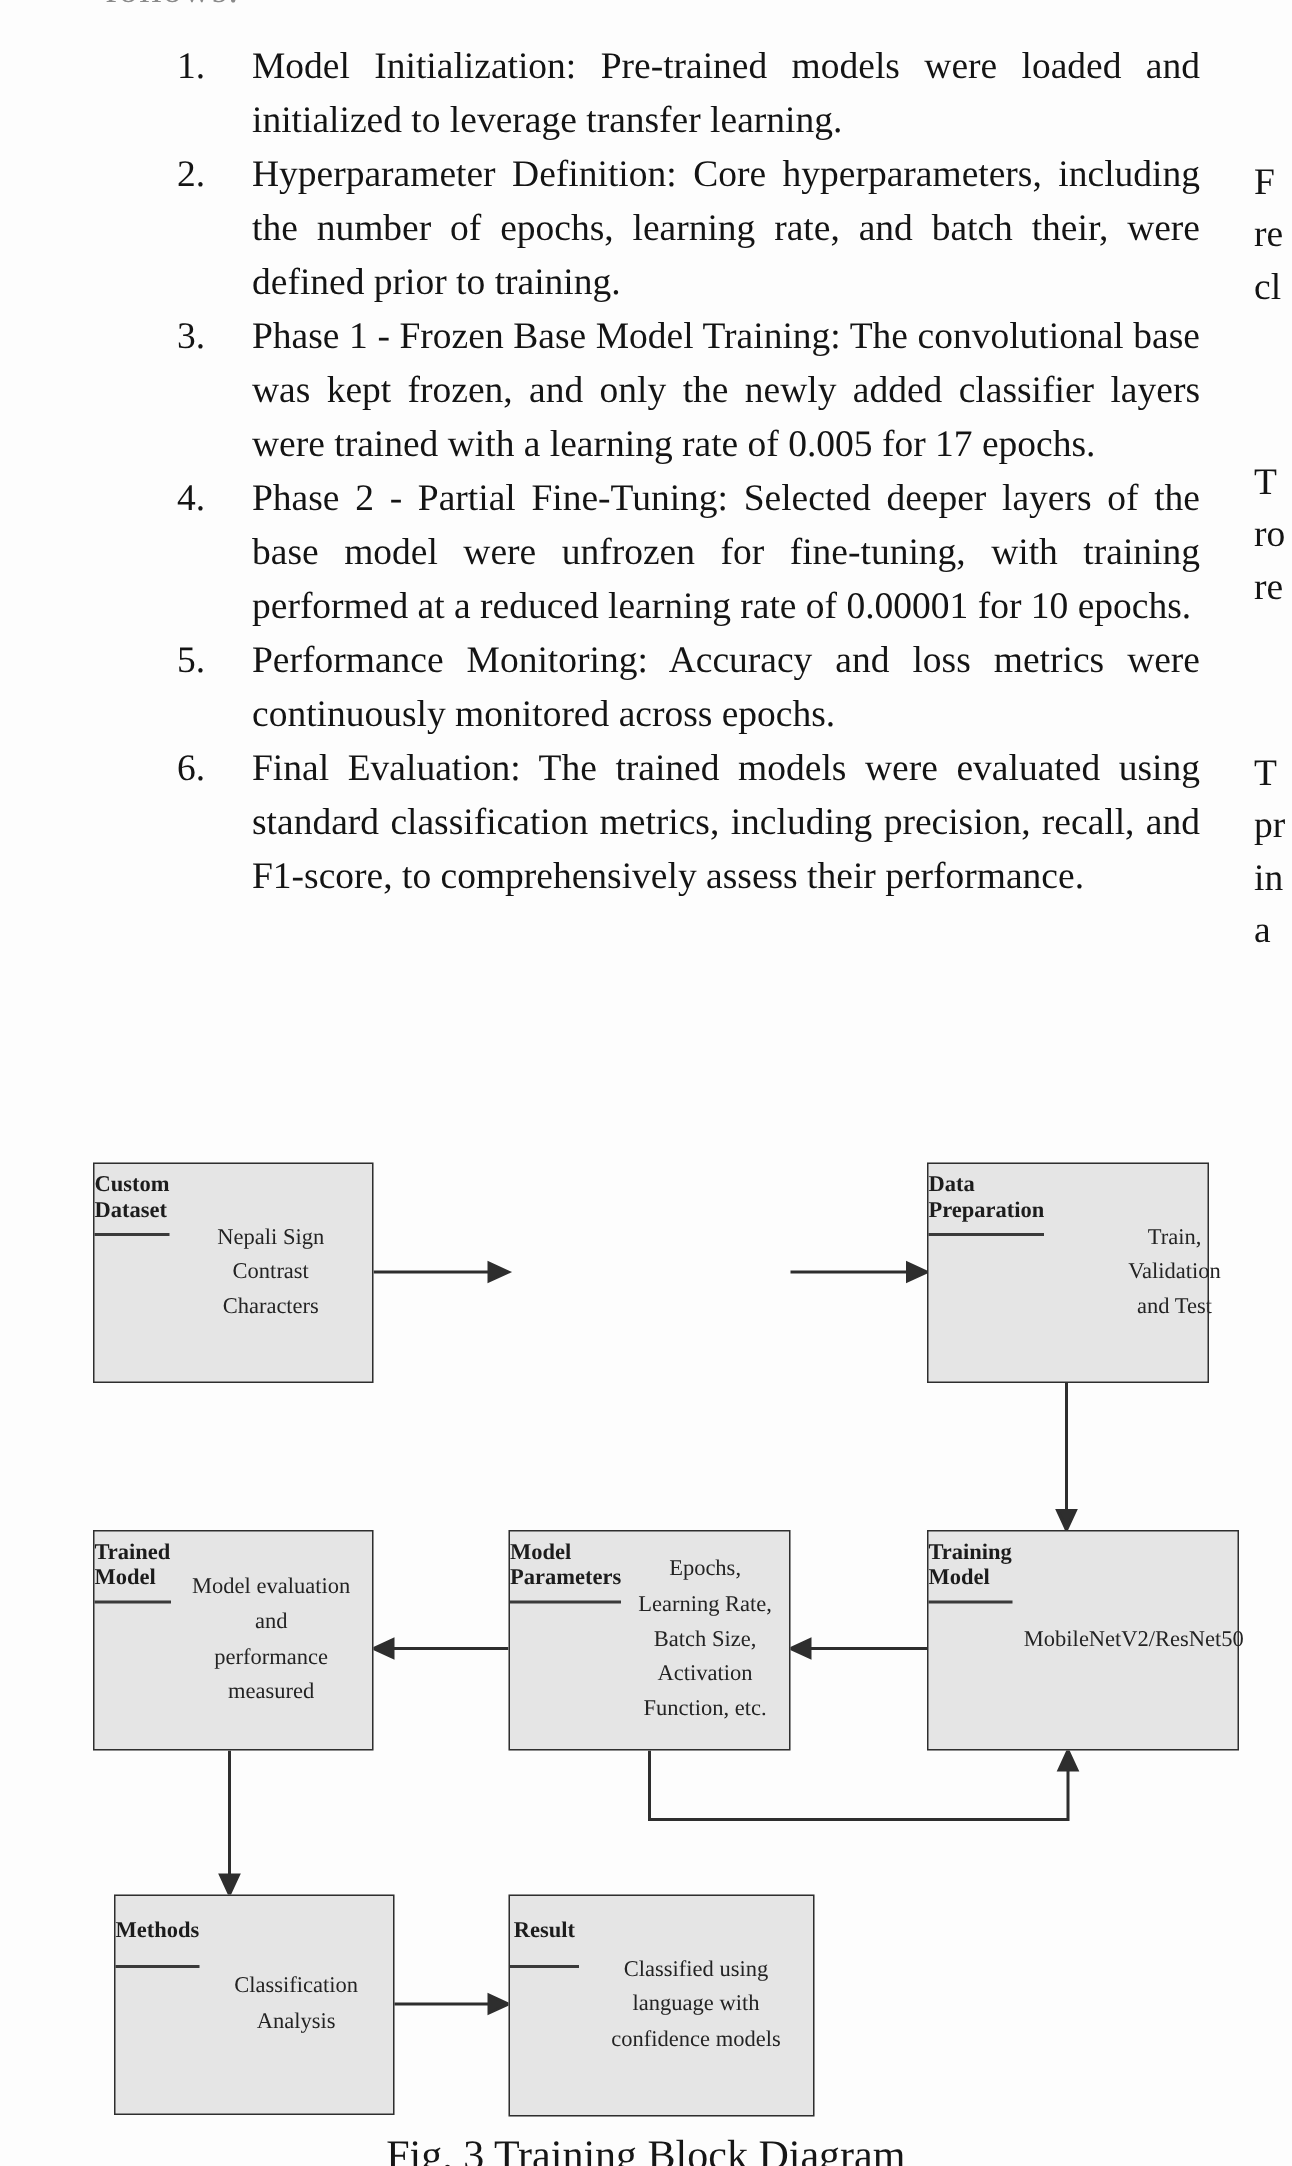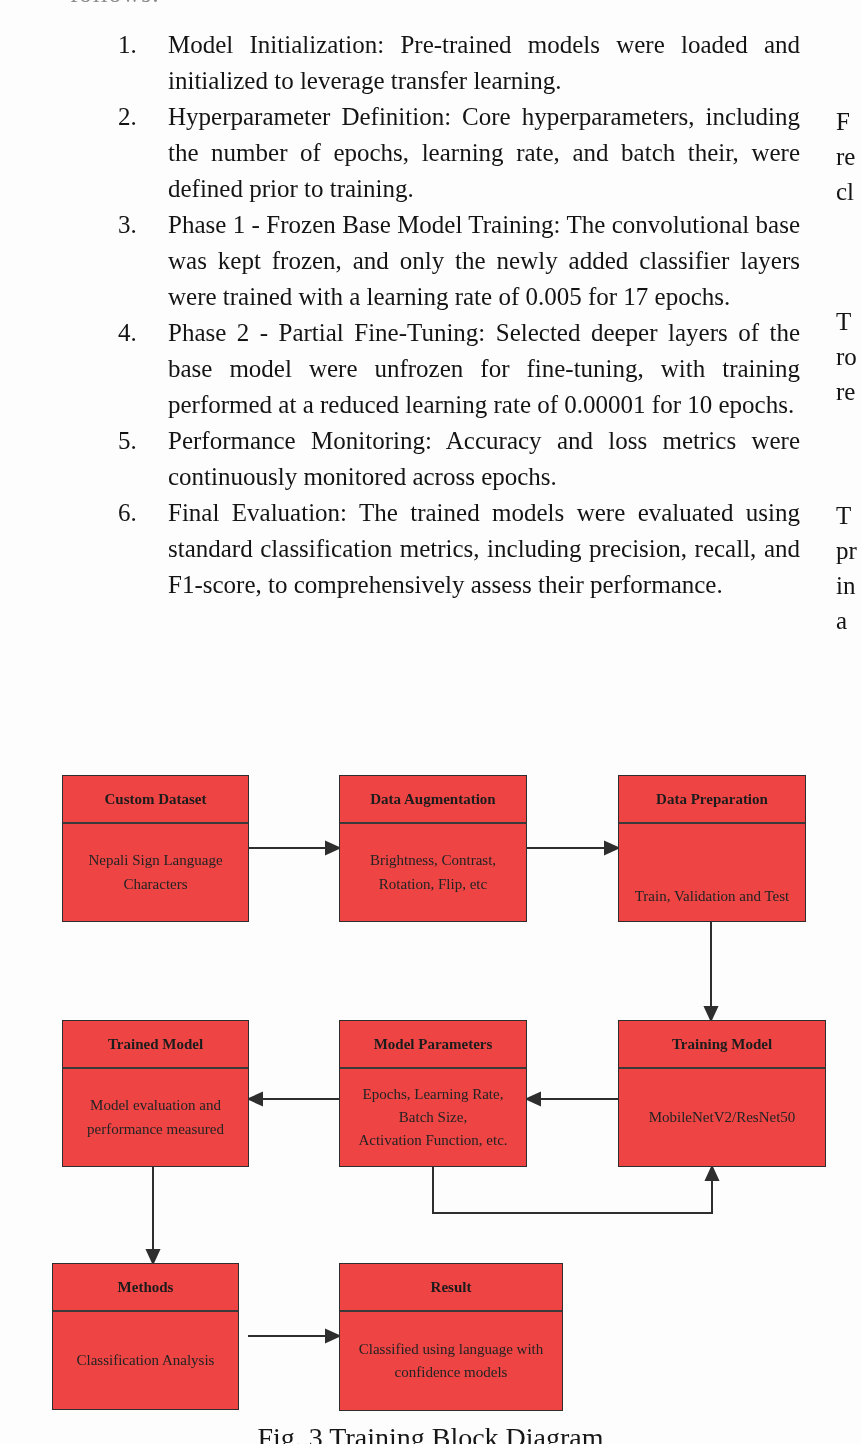--- a/index.html
+++ b/index.html
@@ -22,22 +22,22 @@
   .num-item .num{width:50px;flex:0 0 50px;text-align:left;}
   .num-item .txt{flex:1;text-align:justify;text-justify:inter-word;}
   
   .col-frag{
     position:absolute;left:836px;width:60px;
     font-size:25px;line-height:35px;white-space:nowrap;overflow:visible;
   }
   
   .diagram{position:absolute;left:0;top:0;width:861px;height:1444px;}
   .flow-box{
-    position:absolute;background:#ef4444;border:1.6px solid #2e2e2e;
-    box-sizing:border-box;display:flex;flex-direction:column;font-family:Liberation Serif, serif;
+    position:absolute;background:#e5e5e5;border:1.6px solid #2e2e2e;
+    box-sizing:border-box;display:flex;flex-direction:row;font-family:Liberation Serif, serif;
   }
   .flow-box .box-title{
     height:46px;flex:0 0 46px;border-bottom:2.5px solid #3a3a3a;
     display:flex;align-items:center;justify-content:center;
     font-weight:bold;font-size:15px;color:#1c1c1c;
   }
   .flow-box .box-body{
     flex:1;display:flex;flex-direction:column;align-items:center;justify-content:center;
     font-size:15px;line-height:1.55;color:#232323;text-align:center;padding:0 8px;
   }
@@ -124,32 +124,25 @@
       <polygon points="153,1263 147,1250 159,1250"></polygon>
 
       <line x1="248" y1="1336" x2="329" y2="1336"></line>
       <polygon points="339,1336 326,1330 326,1342"></polygon>
     </g>
   </svg>
 
   <div class="flow-box" style="left:62px;top:775px;width:187px;height:147px;">
     <div class="box-title">Custom Dataset</div>
     <div class="box-body">
-        <div>Nepali Sign Language</div>
+        <div>Nepali Sign Contrast</div>
         <div>Characters</div>
       </div>
   </div>
 
-  <div class="flow-box" style="left:339px;top:775px;width:188px;height:147px;">
-    <div class="box-title">Data Augmentation</div>
-    <div class="box-body">
-        <div>Brightness, Contrast,</div>
-        <div>Rotation, Flip, etc</div>
-      </div>
-  </div>
 
   <div class="flow-box" style="left:618px;top:775px;width:188px;height:147px;gap:48px;">
     <div class="box-title">Data Preparation</div>
     <div class="box-body">
         <div>Train, Validation and Test</div>
       </div>
   </div>
 
   <div class="flow-box" style="left:339px;top:1020px;width:188px;height:147px;">
     <div class="box-title">Model Parameters</div>
@@ -168,28 +161,28 @@
       </div>
   </div>
 
   <div class="flow-box" style="left:618px;top:1020px;width:208px;height:147px;">
     <div class="box-title">Training Model</div>
     <div class="box-body">
         <div>MobileNetV2/ResNet50</div>
       </div>
   </div>
 
-  <div class="flow-box" style="left:52px;top:1263px;width:187px;height:147px;">
+  <div class="flow-box" style="left:76px;top:1263px;width:187px;height:147px;">
     <div class="box-title">Methods</div>
     <div class="box-body">
         <div>Classification Analysis</div>
       </div>
   </div>
 
-  <div class="flow-box" style="left:339px;top:1263px;width:224px;height:148px;">
+  <div class="flow-box" style="left:339px;top:1263px;width:204px;height:148px;">
     <div class="box-title">Result</div>
     <div class="box-body">
         <div>Classified using language with</div>
         <div>confidence models</div>
       </div>
   </div>
 
 </div>
 
 <div class="caption">Fig. 3 Training Block Diagram</div>

